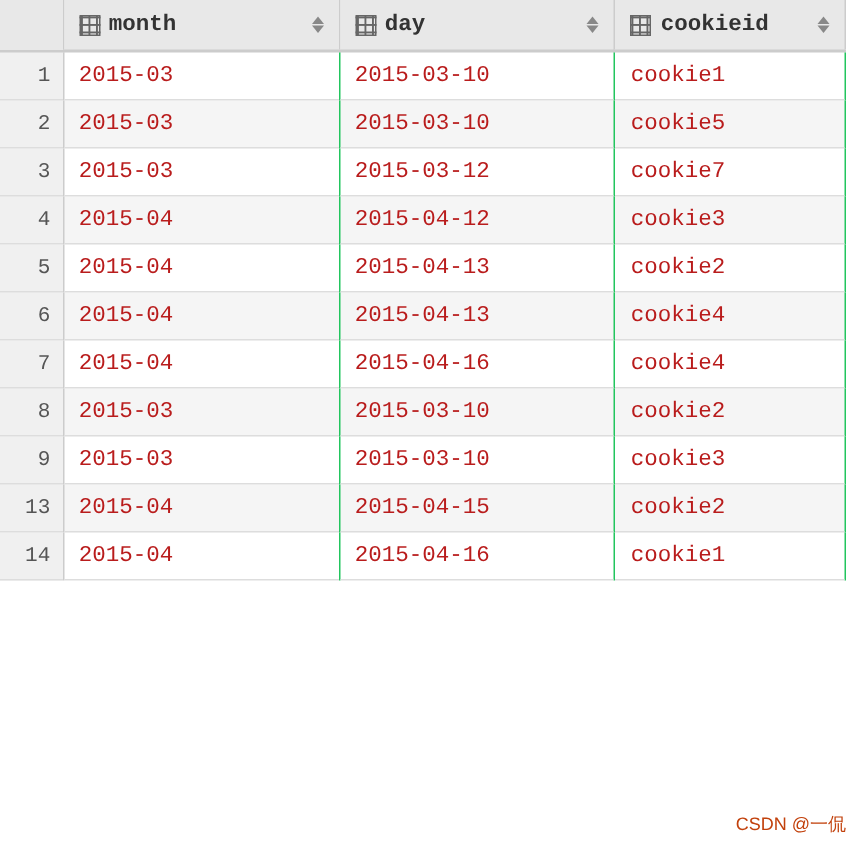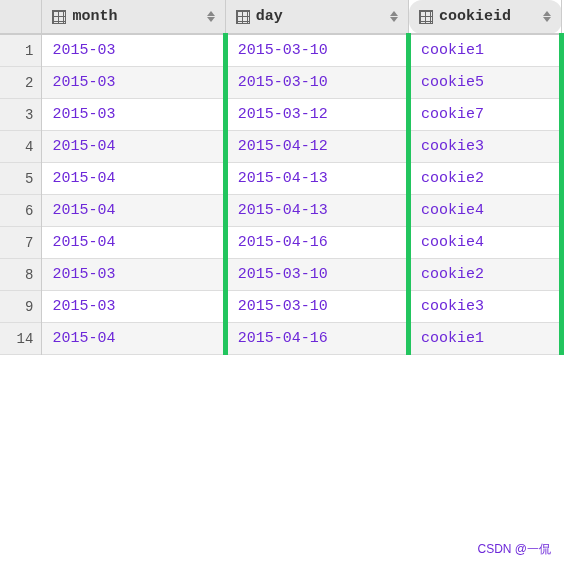--- a/index.html
+++ b/index.html
@@ -48,21 +48,21 @@
     }
 
     thead th:first-child {
       width: 40px;
       text-align: center;
       background-color: #e8e8e8;
     }
 
     .col-month { width: 175px; }
     .col-day { width: 175px; }
-    .col-cookieid { width: 146px; border-radius: 13px; }
+    .col-cookieid { width: 146px; }
 
     .th-inner {
       display: flex;
       align-items: center;
       gap: 6px;
     }
 
     .sort-icon {
       display: inline-flex;
       flex-direction: column;
@@ -108,41 +108,41 @@
     tbody tr:nth-child(even) {
       background-color: #f5f5f5;
     }
 
     tbody tr:nth-child(odd) {
       background-color: #ffffff;
     }
 
     tbody td {
       padding: 7px 10px;
-      color: #6d28d9;
-      border-right: 5px solid #22c55e;
+      color: #b91c1c;
+      border-right: 1px solid #22c55e;
       font-size: 15px;
       vertical-align: middle;
     }
 
     tbody td:first-child {
       text-align: right;
       color: #555555;
       background-color: #f0f0f0;
       font-size: 14px;
       padding-right: 8px;
       border-right: 1px solid #cccccc;
     }
 
     .watermark {
       position: absolute;
       bottom: 6px;
-      right: 13px;
+      right: 0;
       font-size: 12px;
-      color: #6d28d9;
+      color: #c2410c;
       font-family: Arial, sans-serif;
     }
   </style>
 </head>
 <body>
 
 <div class="table-container">
   <table>
     <thead>
       <tr>
@@ -228,20 +228,26 @@
           <td>2015-03-10</td>
           <td>cookie2</td>
         </tr>
         <tr>
           <td>9</td>
           <td>2015-03</td>
           <td>2015-03-10</td>
           <td>cookie3</td>
         </tr>
         <tr>
+          <td>13</td>
+          <td>2015-04</td>
+          <td>2015-04-15</td>
+          <td>cookie2</td>
+        </tr>
+        <tr>
           <td>14</td>
           <td>2015-04</td>
           <td>2015-04-16</td>
           <td>cookie1</td>
         </tr>
       </tbody>
   </table>
   <div class="watermark">CSDN @一侃</div>
 </div>
 

